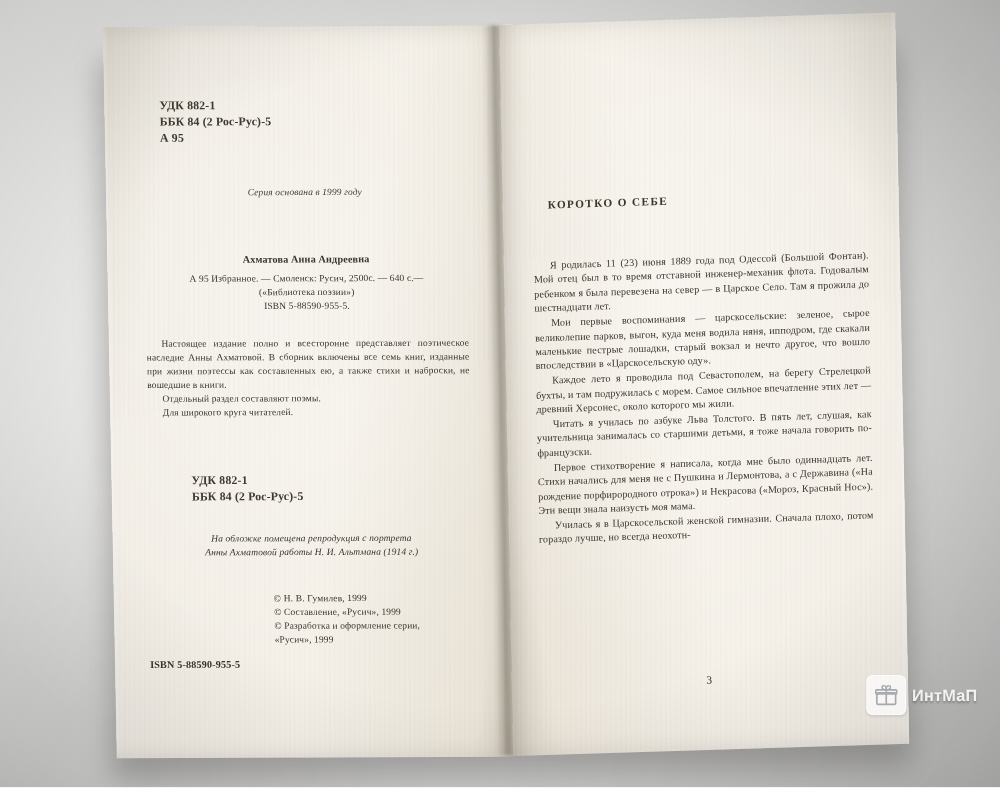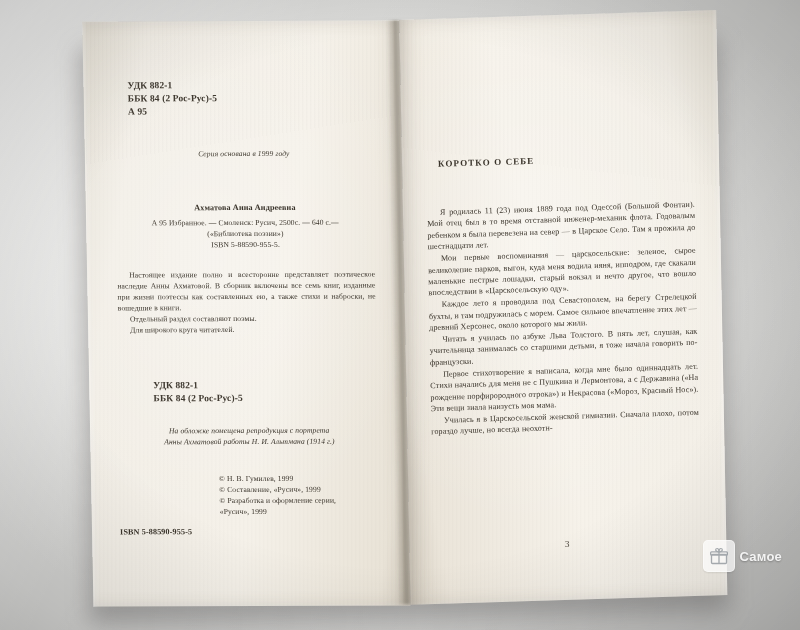--- a/index.html
+++ b/index.html
@@ -260,16 +260,16 @@
   <div class="watermark">
     <div class="wm-badge">
       <svg width="20" height="20" viewBox="0 0 24 24" aria-hidden="true">
         <rect x="3" y="10" width="18" height="11" rx="1.2" fill="none" stroke="#9aa0a6" stroke-width="1.6"></rect>
         <rect x="2" y="7" width="20" height="4" rx="1" fill="none" stroke="#9aa0a6" stroke-width="1.6"></rect>
         <line x1="12" y1="7" x2="12" y2="21" stroke="#9aa0a6" stroke-width="1.6"></line>
         <path d="M12 7C10 7 8 6 8 4.6 8 3.6 8.8 3 9.8 3c1.6 0 2.2 2 2.2 4z" fill="none" stroke="#9aa0a6" stroke-width="1.4"></path>
         <path d="M12 7c2 0 4-1 4-2.4 0-1-0.8-1.6-1.8-1.6-1.6 0-2.2 2-2.2 4z" fill="none" stroke="#9aa0a6" stroke-width="1.4"></path>
       </svg>
     </div>
-    <div class="wm-text">Самое</div>
+    <div class="wm-text">ИнтМаП</div>
   </div>
 
 </div>
 
 </body></html>

